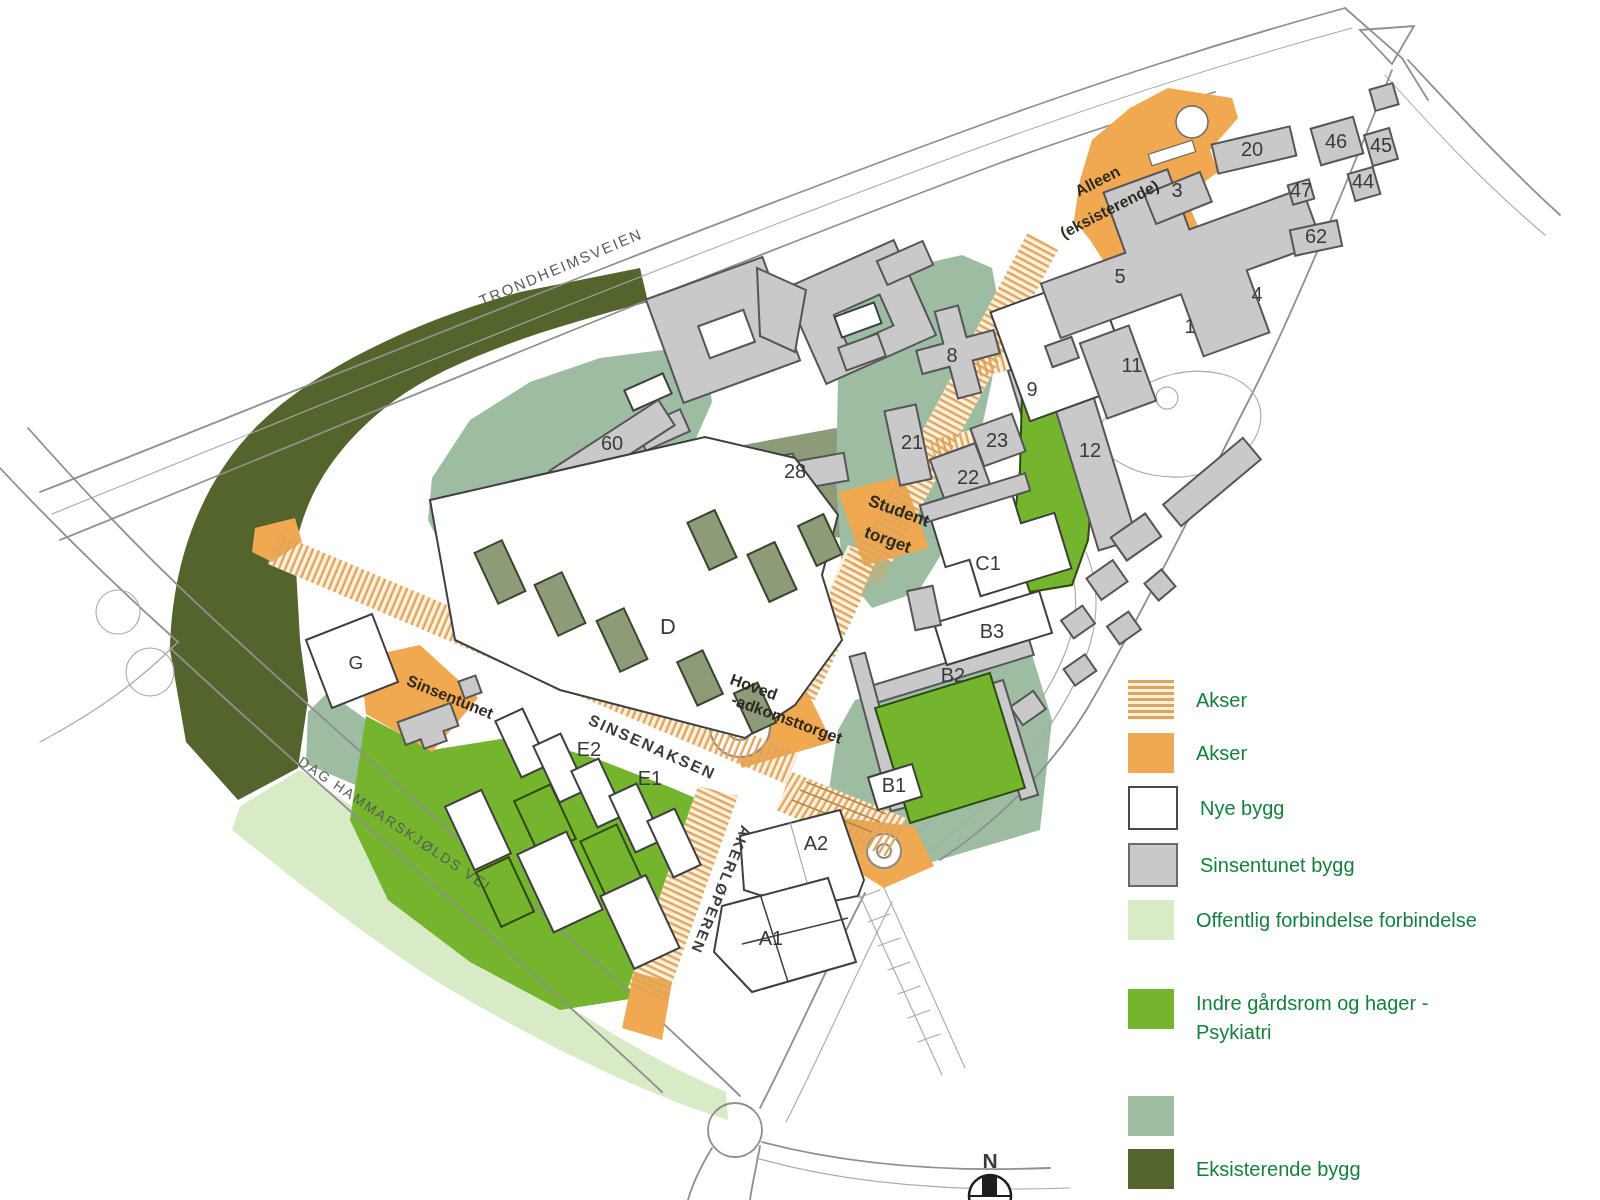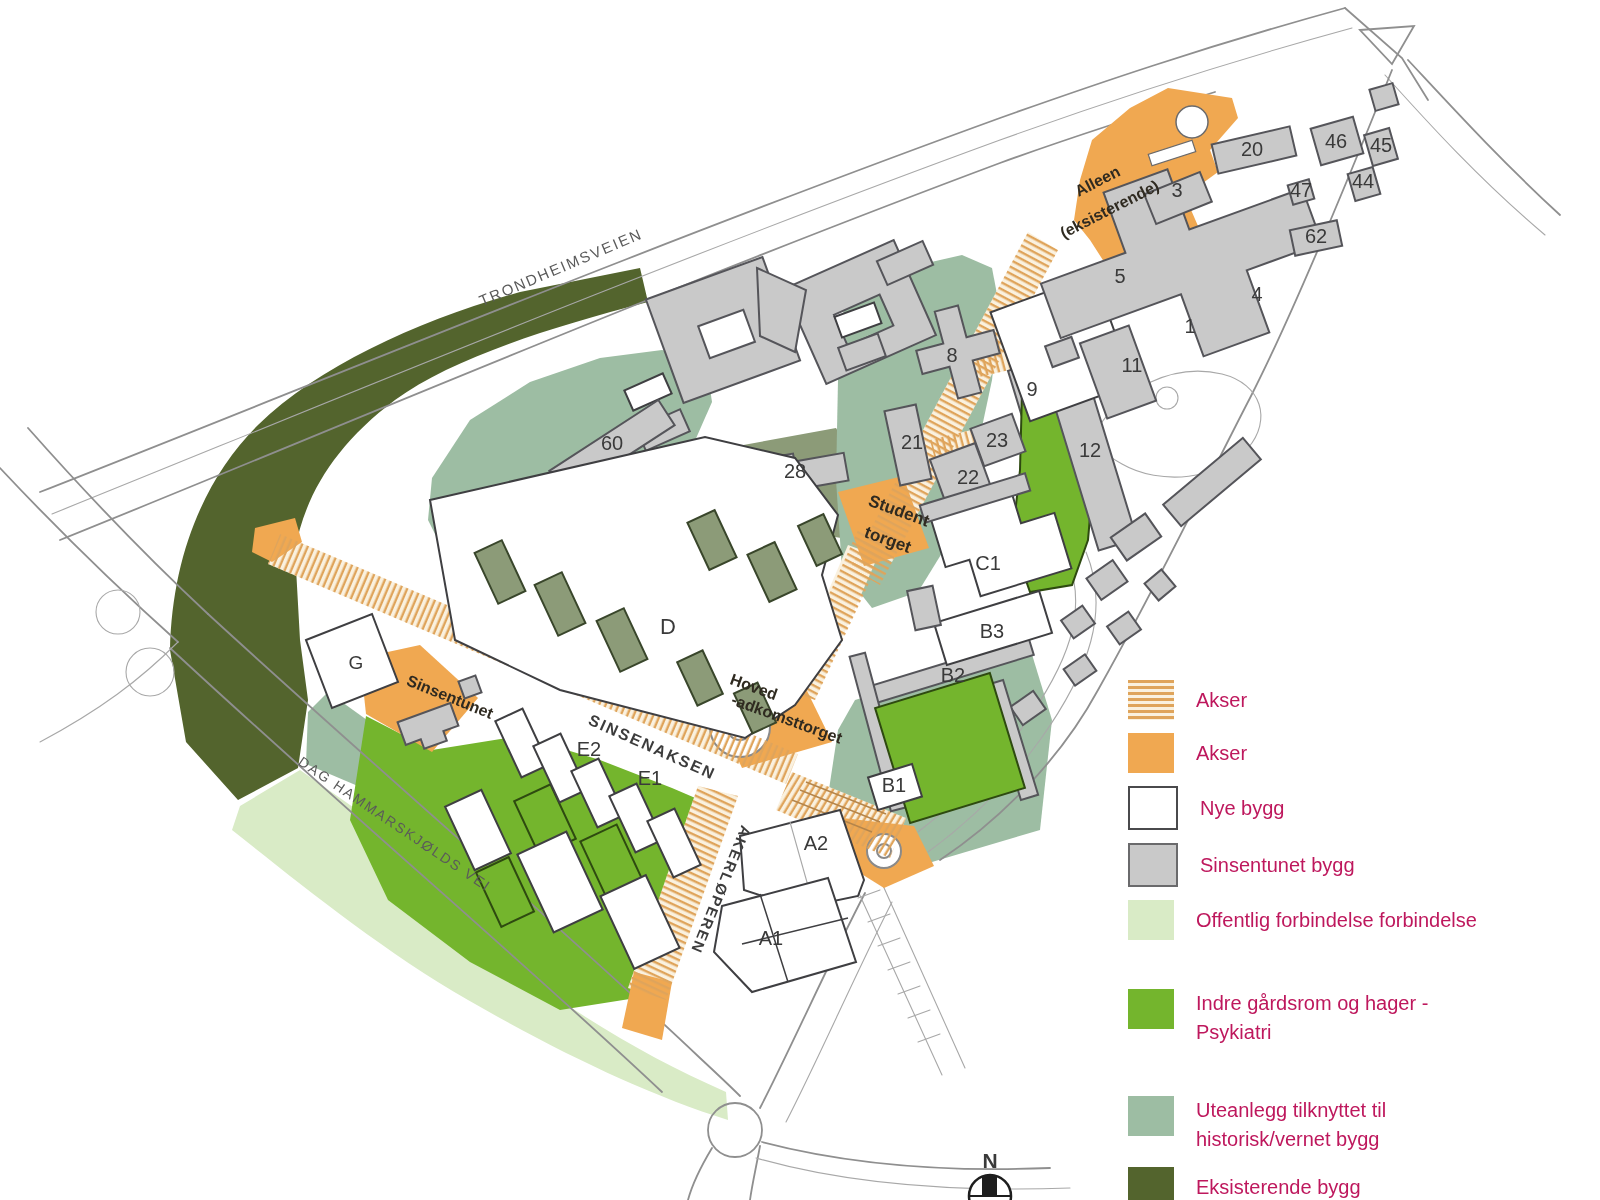--- a/index.html
+++ b/index.html
@@ -20,21 +20,21 @@
   .torg{fill:var(--c-torg);}
   .bldg-gray{fill:var(--c-existing);stroke:#55555a;stroke-width:2;}
   .bldg-white{fill:#ffffff;stroke:#3f3f42;stroke-width:2;}
   .lbl{fill:#3a3a3a;}
   
   #legend{position:absolute;left:1128px;top:680px;width:460px;display:flex;
           flex-direction:column;gap:13px;}
   .legend-row{display:flex;align-items:center;gap:22px;}
   .legend-row.top{align-items:flex-start;margin-top:36px;}
   .swatch{width:46px;height:40px;flex:0 0 46px;}
-  .legend-label{font-size:20px;color:#be185d;line-height:1.45;}
+  .legend-label{font-size:20px;color:#15803d;line-height:1.45;}
 </style>
 </head>
 <body>
 
 <div id="stage">
 
 <svg id="plan-svg" width="1600" height="1200" viewBox="0 0 1600 1200" xmlns="http://www.w3.org/2000/svg">
   <defs>
     <pattern id="stripesA" width="6" height="6" patternUnits="userSpaceOnUse" patternTransform="rotate(113)">
       <rect width="6" height="6" fill="none"></rect>
@@ -297,21 +297,20 @@
       <div class="legend-row">
         <div class="swatch" style="background: rgb(217, 235, 198);"></div>
         <div class="legend-label">Offentlig forbindelse forbindelse</div>
       </div>
       <div class="legend-row top">
         <div class="swatch" style="background: rgb(116, 181, 45);"></div>
         <div class="legend-label">Indre gårdsrom og hager -<br>Psykiatri</div>
       </div>
       <div class="legend-row top">
         <div class="swatch" style="background: rgb(157, 189, 163);"></div>
-        <div class="legend-label">Uteanlegg tilknyttet til<br>historisk/vernet bygg</div>
       </div>
       <div class="legend-row">
         <div class="swatch" style="background: rgb(83, 100, 45);"></div>
         <div class="legend-label">Eksisterende bygg</div>
       </div>
     </div>
 
 </div>
 
 </body></html>

